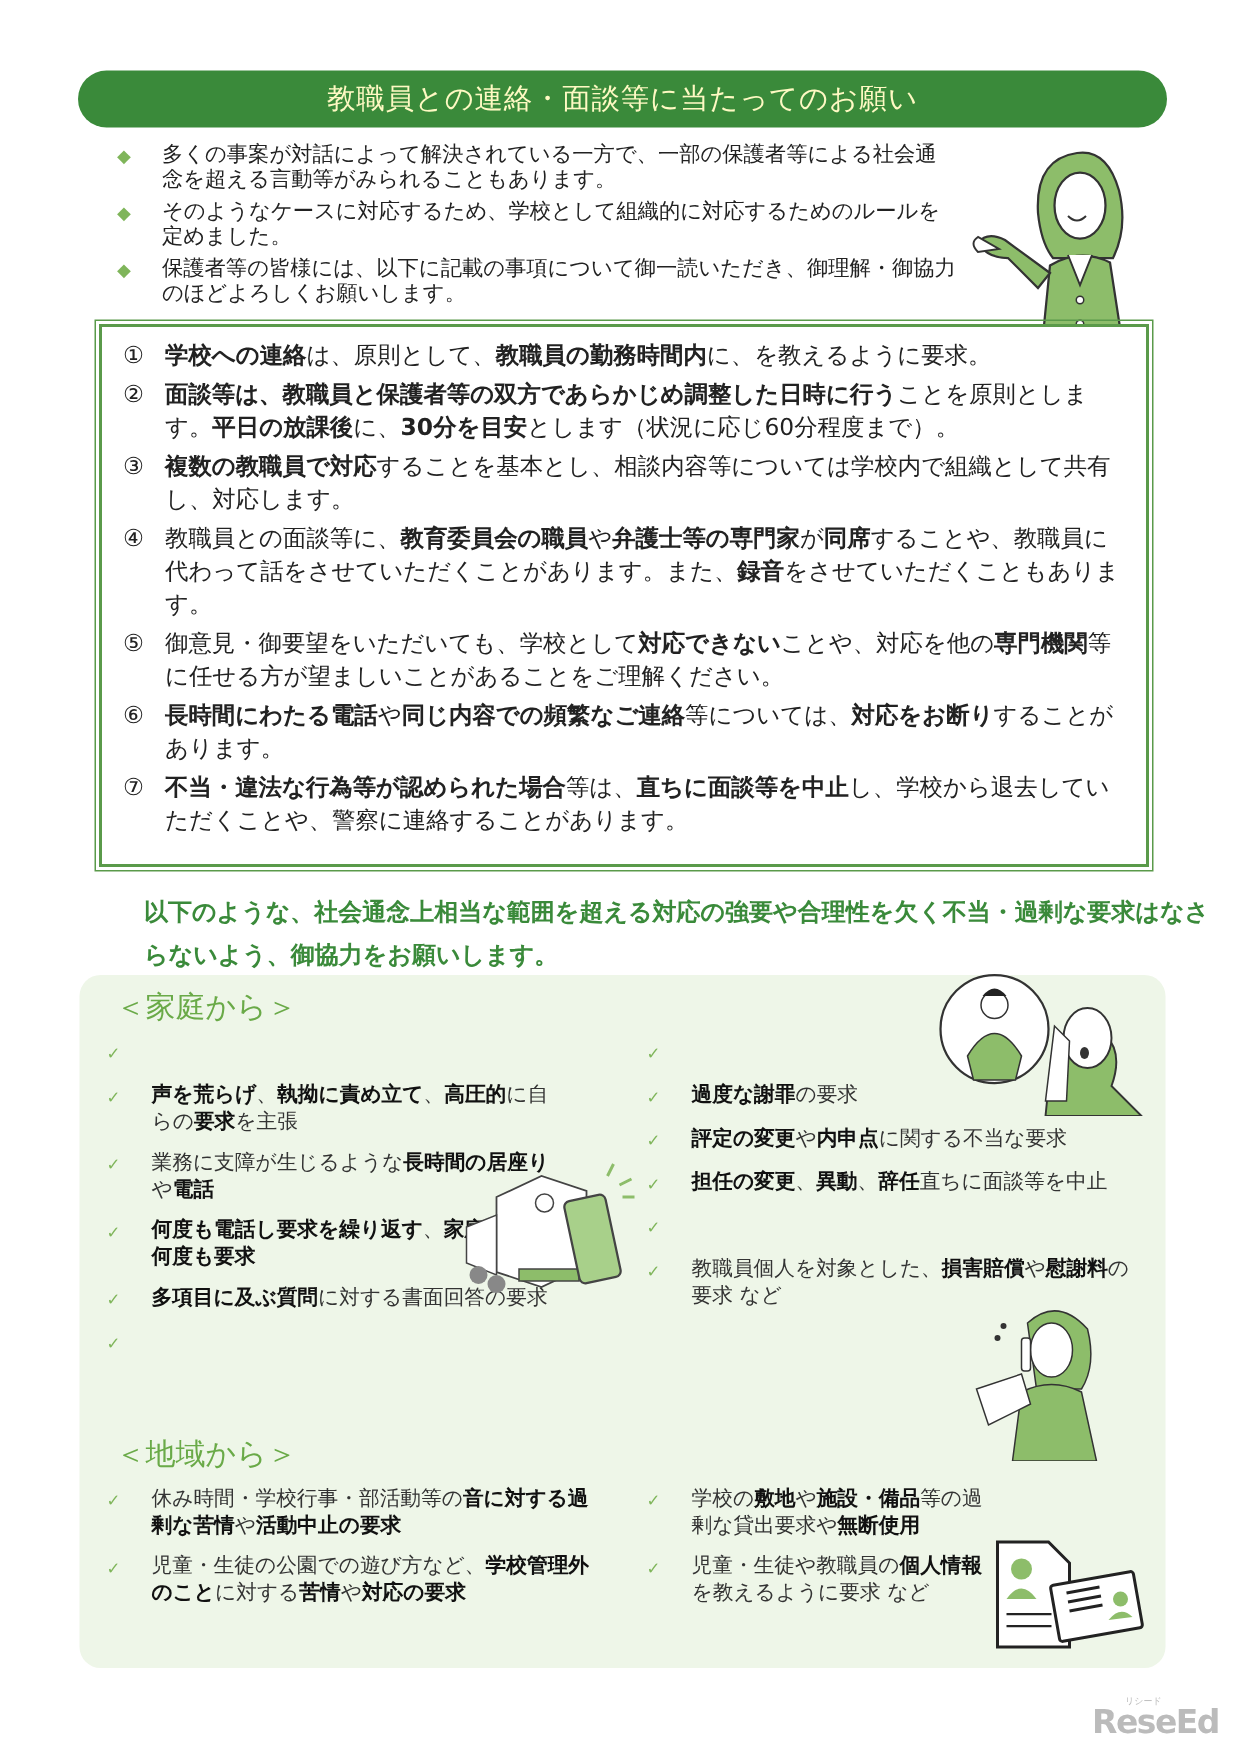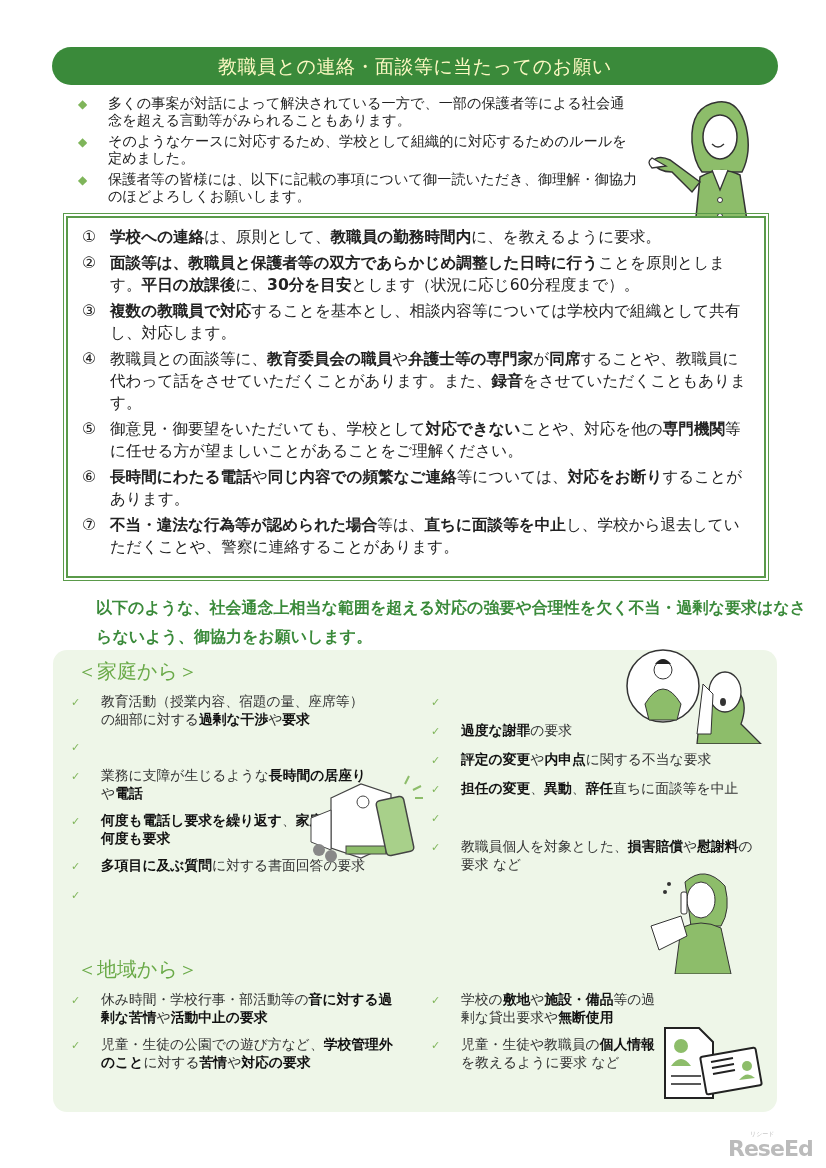--- a/index.html
+++ b/index.html
@@ -113,24 +113,24 @@
 </div>
 
 <div class="headline">以下のような、社会通念上相当な範囲を超える対応の強要や合理性を欠く不当・過剰な要求はなさらないよう、御協力をお願いします。</div>
 
 <div class="panel">
   <div class="sec-title" style="left:24px;top:8px">＜家庭から＞</div>
 
   <div class="col" style="left:14px;top:42px;width:300px">
       <div class="chk-item">
         <span class="chk">✓</span>
-        <span class="txt"><span>教育活動（授業内容、宿題の量、座席等）の細部に対する</span><b>過剰な干渉</b><span>や</span><b>要求</b></span>
-      </div>
-      <div class="chk-item">
-        <span class="chk">✓</span>
+      </div>
+      <div class="chk-item">
+        <span class="chk">✓</span>
+        <span class="txt"><b>声を荒らげ</b><span>、</span><b>執拗に責め立て</b><span>、</span><b>高圧的</b><span>に自らの</span><b>要求</b><span>を主張</span></span>
       </div>
       <div class="chk-item">
         <span class="chk">✓</span>
         <span class="txt"><span>業務に支障が生じるような</span><b>長時間の居座り</b><span>や</span><b>電話</b></span>
       </div>
       <div class="chk-item">
         <span class="chk">✓</span>
         <span class="txt"><b>何度も電話し要求を繰り返す</b><span>、</span><b>家庭訪問</b><span>を</span><b>何度も要求</b></span>
       </div>
       <div class="chk-item">

